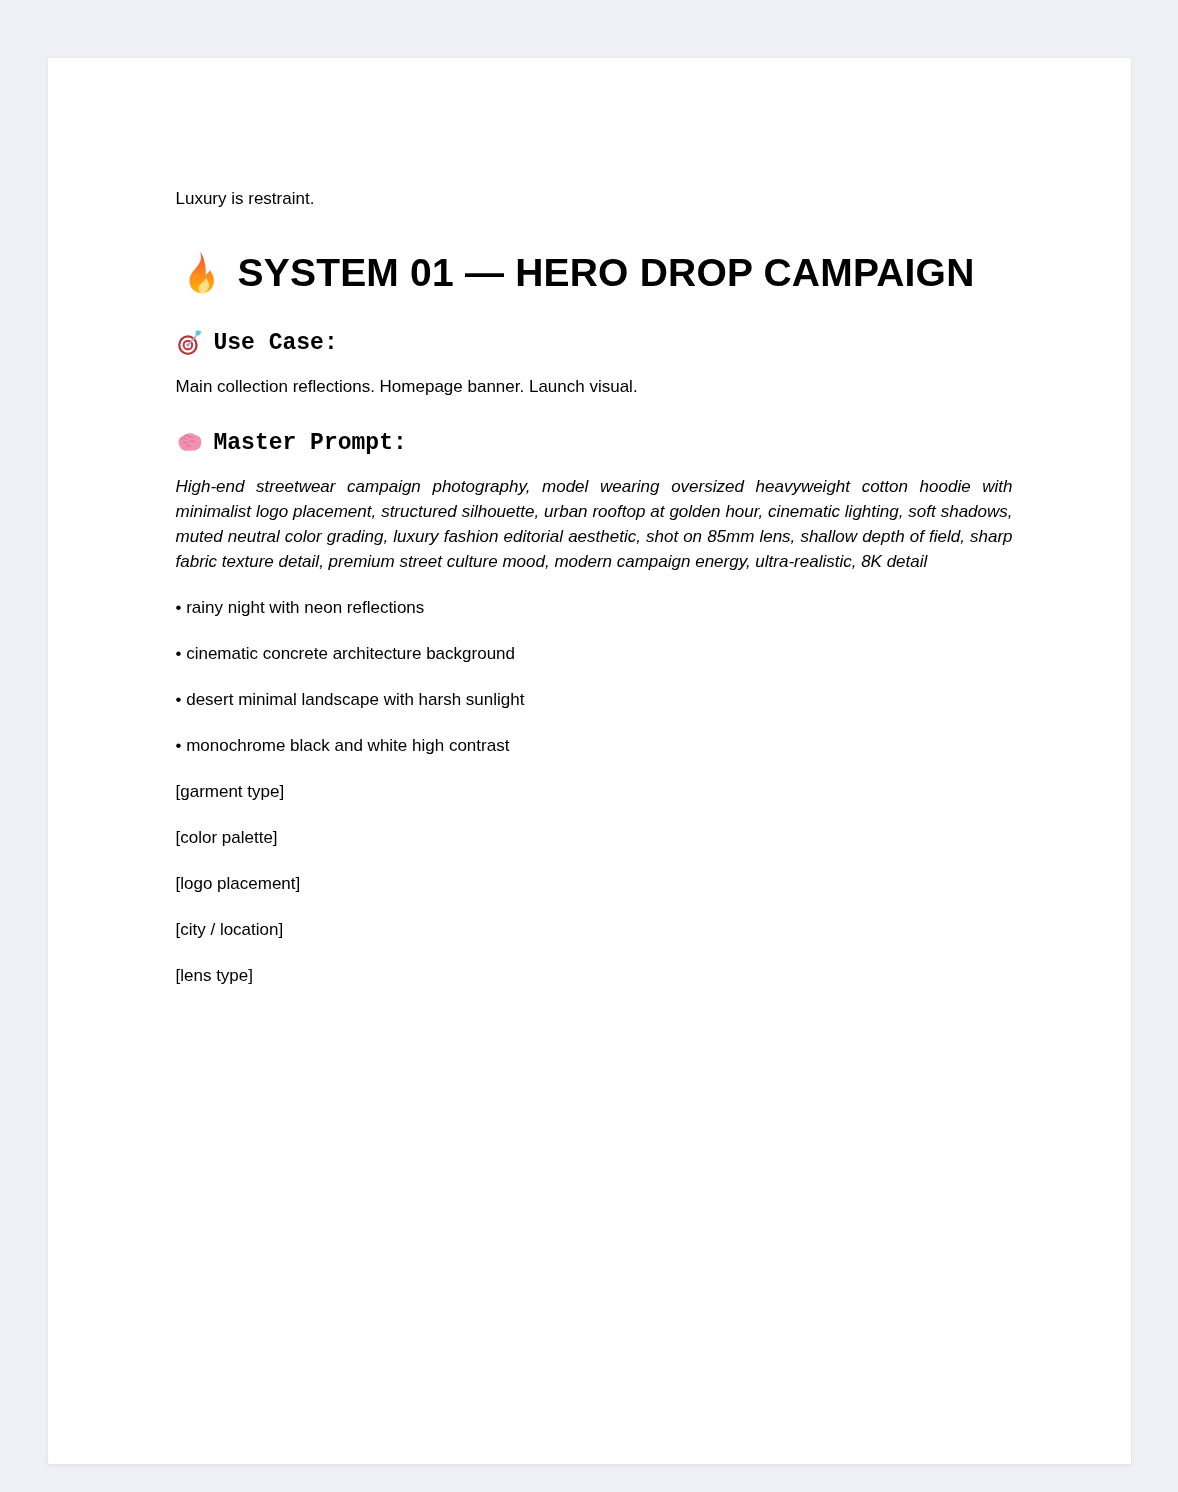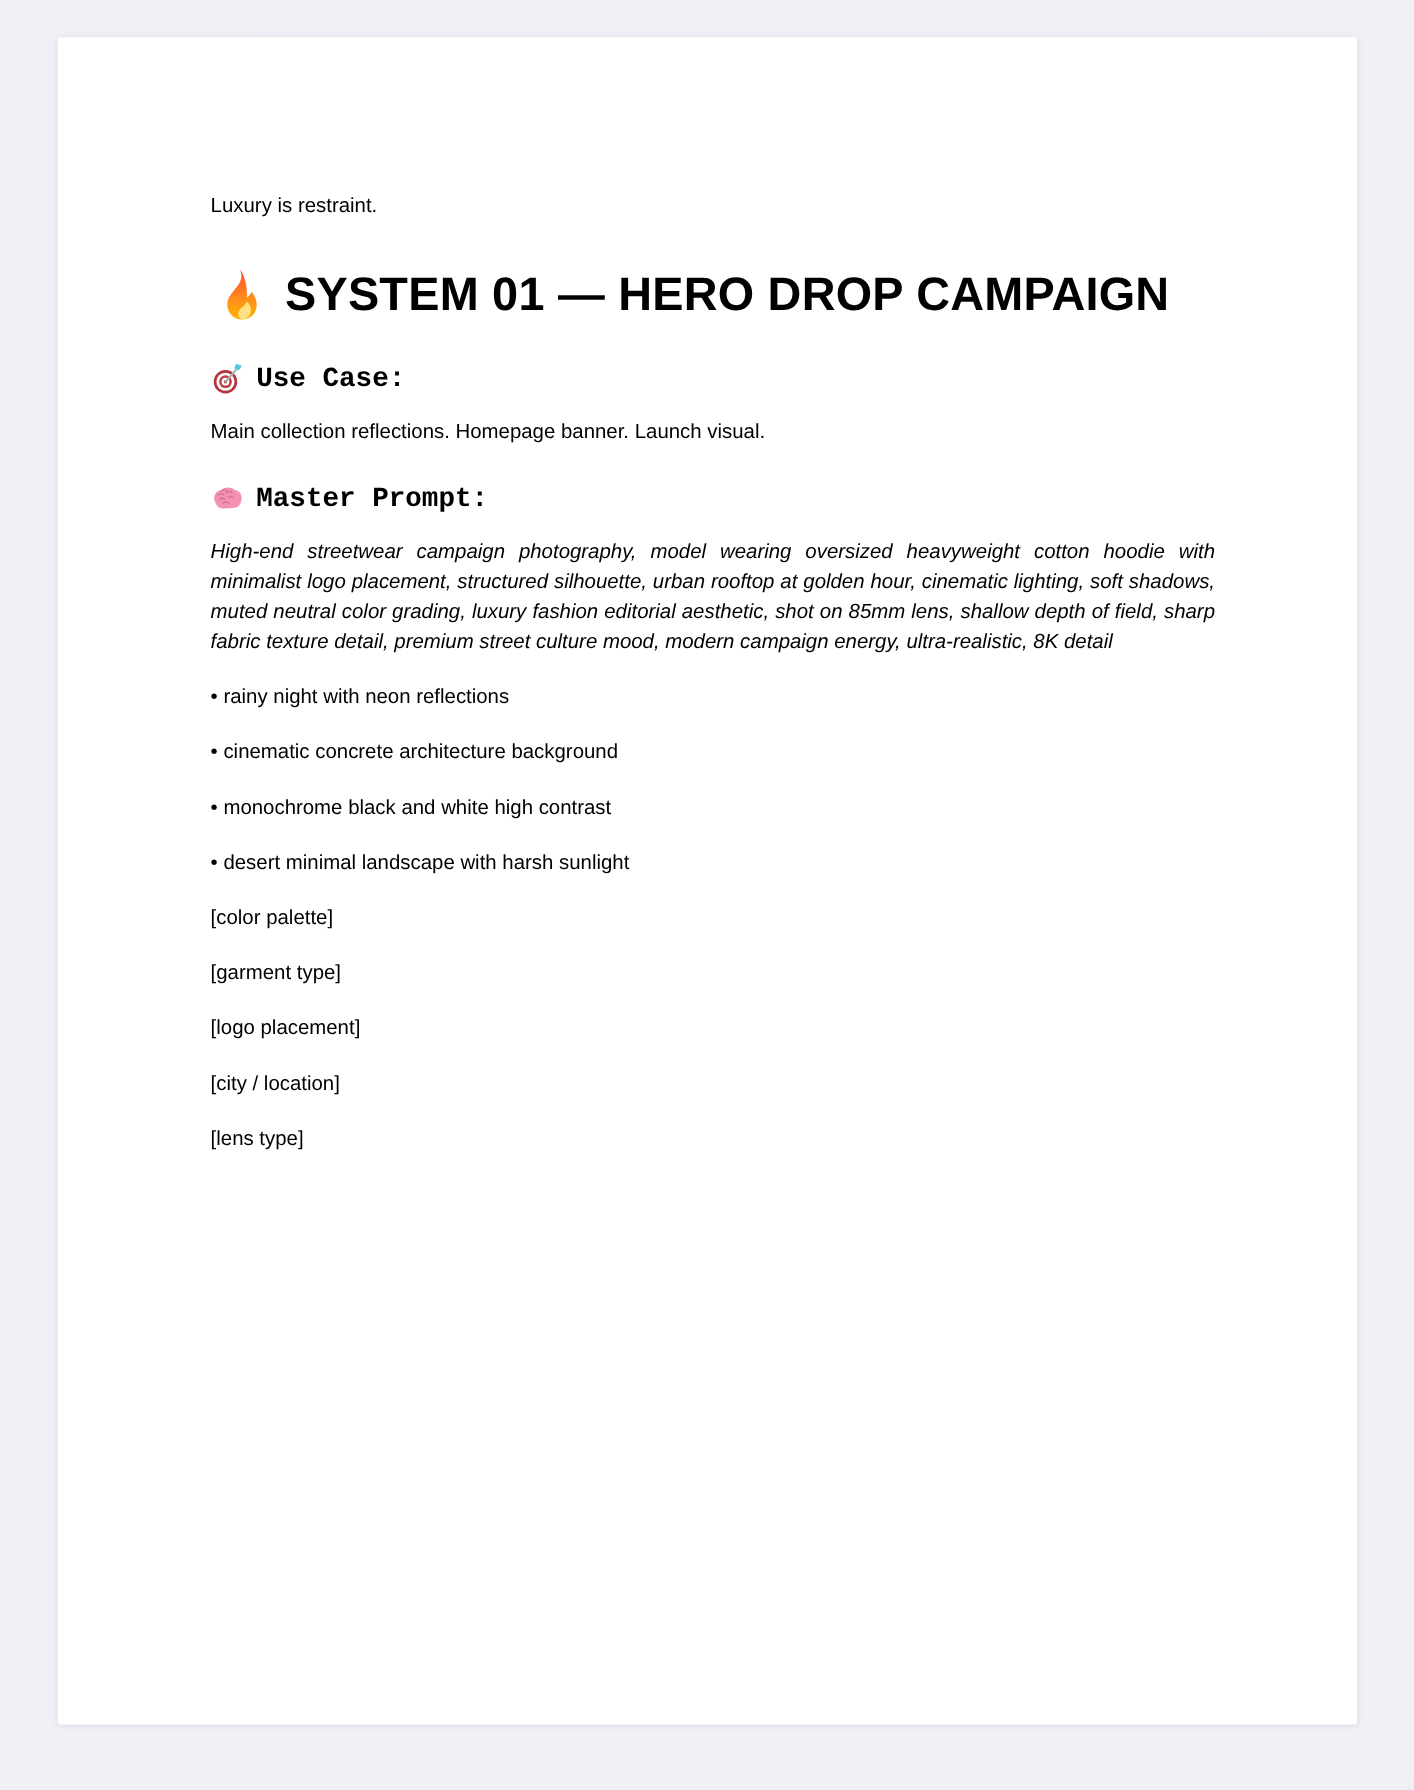--- a/index.html
+++ b/index.html
@@ -14,21 +14,21 @@
   }
   .canvas {
     width: 1178px;
     height: 1492px;
     background: #eef0f5;
     overflow: hidden;
   }
   .page-card {
     width: 1083px;
     height: 1406px;
-    margin: 31px auto 0 auto;
+    margin: 58px auto 0 auto;
     background: #ffffff;
     border-radius: 2px;
     box-shadow: 0 1px 4px rgba(60,64,67,0.10);
     padding: 128px 118px 0 128px;
   }
   .intro-line {
     font-size: 17px;
     line-height: 25px;
     margin: 0 0 21px 0;
   }
@@ -134,24 +134,24 @@
         </svg>
       </span>
       <span class="h-text">Master Prompt:</span>
     </div>
 
     <p class="body-text justified">High-end streetwear campaign photography, model wearing oversized heavyweight cotton hoodie with minimalist logo placement, structured silhouette, urban rooftop at golden hour, cinematic lighting, soft shadows, muted neutral color grading, luxury fashion editorial aesthetic, shot on 85mm lens, shallow depth of field, sharp fabric texture detail, premium street culture mood, modern campaign energy, ultra-realistic, 8K detail</p>
 
 
     <p class="list-line">• rainy night with neon reflections</p>
     <p class="list-line">• cinematic concrete architecture background</p>
+    <p class="list-line">• desert minimal landscape with harsh sunlight</p>
     <p class="list-line">• monochrome black and white high contrast</p>
-    <p class="list-line">• desert minimal landscape with harsh sunlight</p>
 
 
+    <p class="list-line">[garment type]</p>
     <p class="list-line">[color palette]</p>
-    <p class="list-line">[garment type]</p>
     <p class="list-line">[logo placement]</p>
     <p class="list-line">[city / location]</p>
     <p class="list-line">[lens type]</p>
 
   </div>
 </div>
 
 </body></html>

